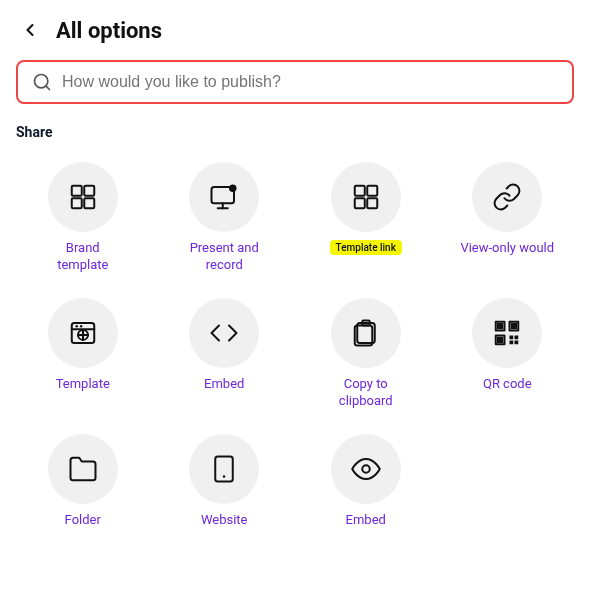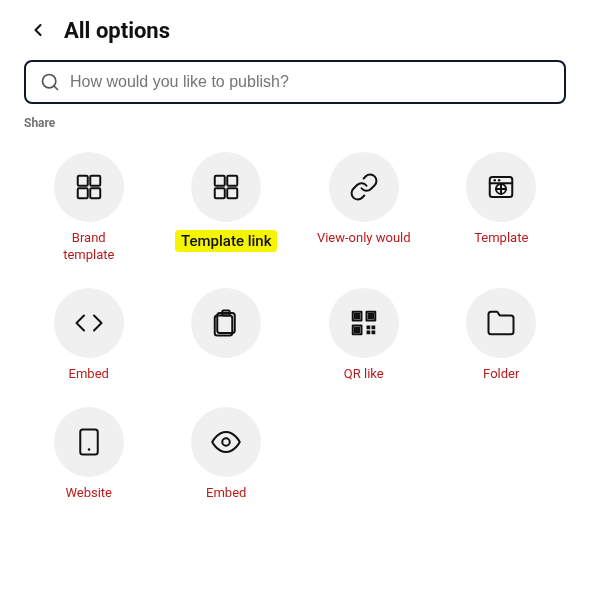--- a/index.html
+++ b/index.html
@@ -5,21 +5,21 @@
     * { box-sizing: border-box; margin: 0; padding: 0; }
     body {
       font-family: -apple-system, BlinkMacSystemFont, 'Segoe UI', Roboto, sans-serif;
       background: #fff;
       width: 590px;
       min-height: 615px;
       overflow-x: hidden;
     }
 
     .container {
-      padding: 16px 24px;
+      padding: 16px 16px;
       background: #fff;
     }
 
     .header {
       display: flex;
       align-items: center;
       gap: 12px;
       margin-bottom: 16px;
     }
 
@@ -39,48 +39,48 @@
       height: 20px;
     }
 
     .header-title {
       font-size: 22px;
       font-weight: 700;
       color: #111;
     }
 
     .search-wrapper {
-      border: 2px solid #0f172a;
+      border: 2px solid #ef4444;
       border-radius: 8px;
       display: flex;
       align-items: center;
       padding: 10px 14px;
       gap: 10px;
-      margin-bottom: 12px;
+      margin-bottom: 20px;
     }
 
     .search-icon-wrap {
       color: #555;
       display: flex;
       align-items: center;
     }
 
     .search-input {
       border: none;
       outline: none;
       font-size: 16px;
       color: #888;
       flex: 1;
       background: transparent;
     }
 
     .section-title {
-      font-size: 12px;
+      font-size: 14px;
       font-weight: 700;
-      color: #737373;
+      color: #0f172a;
       margin-bottom: 16px;
     }
 
     .grid {
       display: grid;
       grid-template-columns: repeat(4, 1fr);
       gap: 12px 8px;
     }
 
     .grid-item {
@@ -107,30 +107,30 @@
       height: 30px;
       stroke: #111;
       fill: none;
       stroke-width: 1.6;
       stroke-linecap: round;
       stroke-linejoin: round;
     }
 
     .item-label {
       font-size: 13px;
-      color: #b91c1c;
+      color: #6d28d9;
       text-align: center;
       line-height: 1.3;
     }
 
     .highlight {
       background: #f5f500;
       padding: 2px 6px;
       border-radius: 4px;
-      font-size: 15px;
+      font-size: 10px;
       font-weight: 500;
       color: #111;
       text-align: left;
     }
 
     .page-wrapper {
       position: relative;
       width: 590px;
       min-height: 615px;
     }
@@ -170,20 +170,31 @@
             <rect x="3" y="3" width="8" height="8" rx="1"></rect>
             <rect x="13" y="3" width="8" height="8" rx="1"></rect>
             <rect x="3" y="13" width="8" height="8" rx="1"></rect>
             <rect x="13" y="13" width="8" height="8" rx="1"></rect>
           </svg>
         </div>
         <span class="item-label">Brand<br>template</span>
       </div>
 
 
+      <div class="grid-item">
+        <div class="icon-circle">
+          <svg viewBox="0 0 24 24">
+            <rect x="2" y="4" width="18" height="13" rx="2"></rect>
+            <circle cx="19" cy="5" r="3" fill="#111" stroke="none"></circle>
+            <line x1="7" y1="21" x2="15" y2="21"></line>
+            <line x1="11" y1="17" x2="11" y2="21"></line>
+          </svg>
+        </div>
+        <span class="item-label">Present and<br>record</span>
+      </div>
 
       <div class="grid-item">
         <div class="icon-circle">
           <svg viewBox="0 0 24 24">
             <rect x="3" y="3" width="8" height="8" rx="1"></rect>
             <rect x="13" y="3" width="8" height="8" rx="1"></rect>
             <rect x="3" y="13" width="8" height="8" rx="1"></rect>
             <rect x="13" y="13" width="8" height="8" rx="1"></rect>
           </svg>
         </div>
@@ -226,38 +237,39 @@
       </div>
 
       <div class="grid-item">
         <div class="icon-circle">
           <svg viewBox="0 0 24 24">
             <rect x="9" y="2" width="6" height="4" rx="1"></rect>
             <rect x="5" y="4" width="14" height="16" rx="2"></rect>
             <rect x="3" y="6" width="14" height="16" rx="2"></rect>
           </svg>
         </div>
+        <span class="item-label">Copy to<br>clipboard</span>
       </div>
 
       <div class="grid-item">
         <div class="icon-circle">
           <svg viewBox="0 0 24 24">
             <rect x="3" y="3" width="7" height="7"></rect>
             <rect x="4" y="4" width="5" height="5" fill="#111" stroke="none"></rect>
             <rect x="14" y="3" width="7" height="7"></rect>
             <rect x="15" y="4" width="5" height="5" fill="#111" stroke="none"></rect>
             <rect x="3" y="14" width="7" height="7"></rect>
             <rect x="4" y="15" width="5" height="5" fill="#111" stroke="none"></rect>
             <rect x="14" y="14" width="3" height="3" fill="#111" stroke="none"></rect>
             <rect x="18" y="14" width="3" height="3" fill="#111" stroke="none"></rect>
             <rect x="14" y="18" width="3" height="3" fill="#111" stroke="none"></rect>
             <rect x="18" y="18" width="3" height="3" fill="#111" stroke="none"></rect>
           </svg>
         </div>
-        <span class="item-label">QR like</span>
+        <span class="item-label">QR code</span>
       </div>
 
       <div class="grid-item">
         <div class="icon-circle">
           <svg viewBox="0 0 24 24">
             <path d="M22 19a2 2 0 0 1-2 2H4a2 2 0 0 1-2-2V5a2 2 0 0 1 2-2h5l2 3h9a2 2 0 0 1 2 2z"></path>
           </svg>
         </div>
         <span class="item-label">Folder</span>
       </div>

